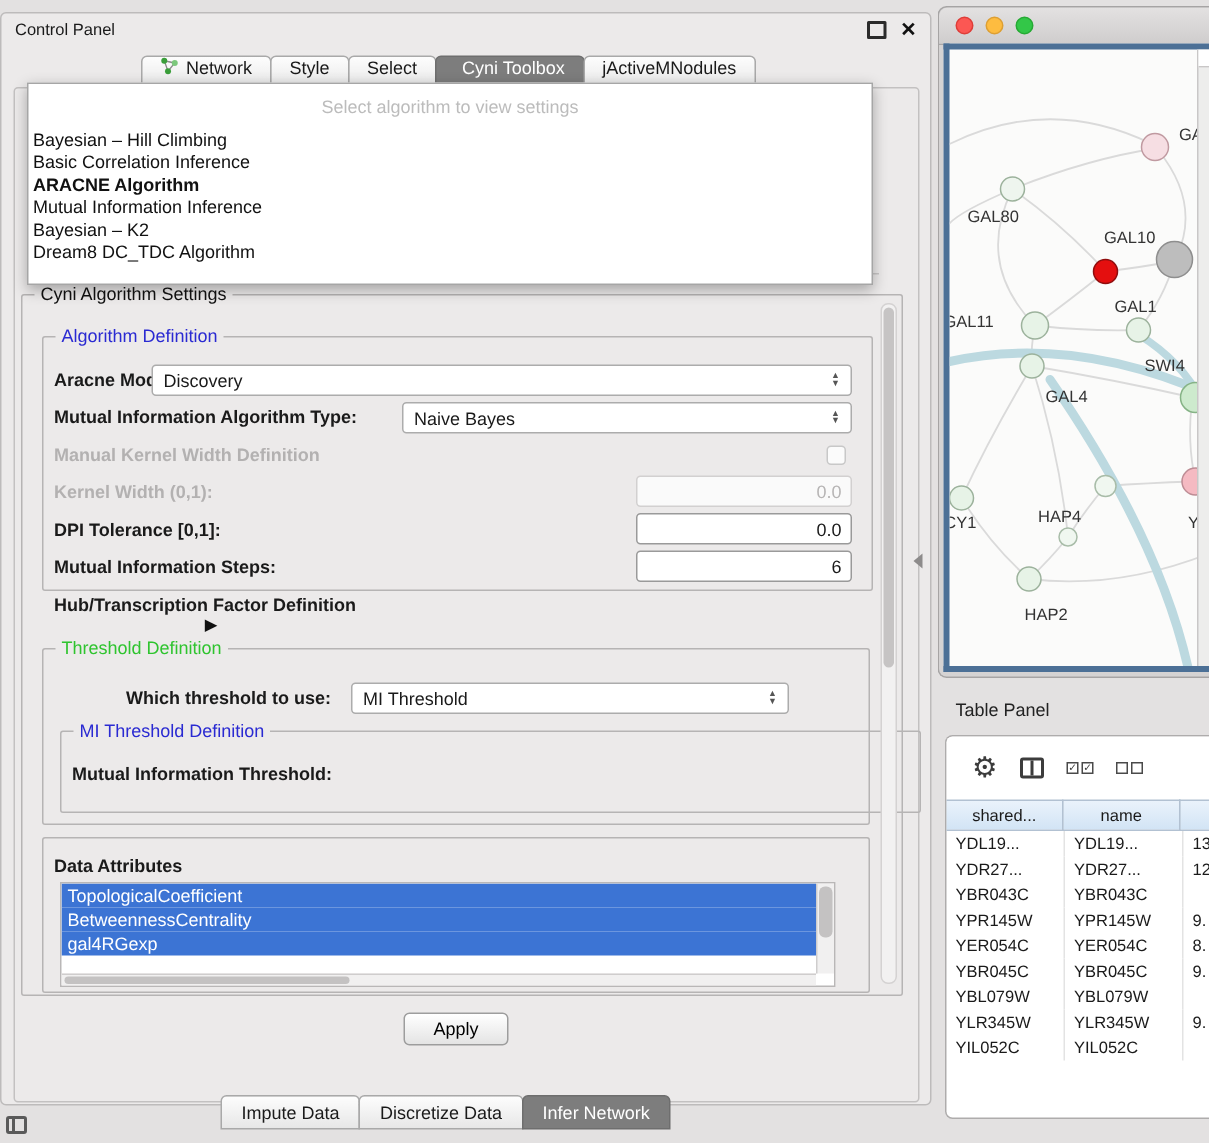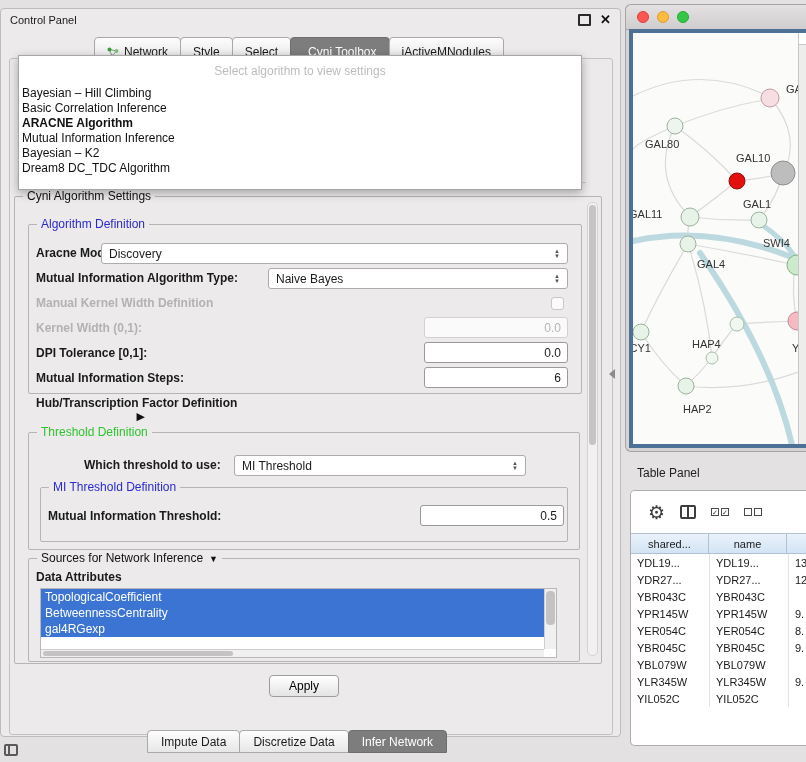--- a/index.html
+++ b/index.html
@@ -4,21 +4,21 @@
 <style>
   html,body{margin:0;padding:0;}
   #root{position:relative;width:806px;height:762px;background:#e3e1e1;font-family:"Liberation Sans",sans-serif;overflow:hidden;color:#1a1a1a;}
 
   
   .cp{position:absolute;left:0;top:8px;width:619px;height:727px;background:#eceaea;border:1px solid #bdbbbb;border-radius:4px;}
   .cp-titlebar{height:22px;display:flex;align-items:center;padding:0 9px;font-size:11px;}
   .cp-float{margin-left:auto;width:9px;height:8px;border:2px solid #2b2b2b;border-radius:1px;}
   .cp-close{margin-left:9px;font-size:13px;font-weight:bold;color:#111;line-height:10px;cursor:default;}
   .cp-tabs{position:absolute;left:94px;top:28px;height:21px;display:flex;}
-  .tab{height:21px;padding:0 12px;display:flex;align-items:flex-end;gap:5px;background:linear-gradient(#fdfdfd,#e7e7e7);border:1px solid #a9a9a9;margin-left:-1px;border-radius:4px 4px 0 0;font-size:12px;white-space:nowrap;}
+  .tab{height:21px;padding:0 12px;display:flex;align-items:flex-start;gap:5px;background:linear-gradient(#fdfdfd,#e7e7e7);border:1px solid #a9a9a9;margin-left:-1px;border-radius:4px 4px 0 0;font-size:12px;white-space:nowrap;}
   .tab.active{background:#7d7d7d;color:#ffffff;border-color:#6e6e6e;padding-left:17px;}
   .cp-content{position:absolute;left:8px;top:49px;width:602px;height:675px;background:#eceaea;border:1px solid #c3c1c1;border-radius:3px;}
   .hidden-line{position:absolute;left:8px;top:123px;width:568px;height:1px;background:#c9c7c7;}
 
   
   .grp{position:absolute;border:1px solid #b6b4b4;border-radius:2px;}
   .legend{position:absolute;top:-8px;left:8px;background:#eceaea;padding:0 4px;font-size:12px;white-space:nowrap;}
   .legend.black{color:#111;}
   .legend.blue{color:#2a2ad2;}
   .legend.green{color:#2fc42f;}
@@ -176,31 +176,27 @@
 
           <span class="lbl" style="left:55px;top:25px;">Which threshold to use:</span>
           <div class="combo" style="left:205px;top:22px;width:292px;height:21px;">
             <span class="ctext">MI Threshold</span>
             <span class="arrows">
                 <span>▲</span>
                 <span>▼</span>
               </span>
           </div>
 
-          <div class="grp" style="left:11px;top:54px;width:526px;height:53px;">
+          <div class="grp" style="left:11px;top:54px;width:526px;height:53px;padding-left:46px;">
             <span class="legend blue">MI Threshold Definition</span>
             <span class="lbl" style="left:7px;top:21px;">Mutual Information Threshold:</span>
-            <div class="field" style="left:379px;top:17px;width:144px;height:21px;">0.5</div>
           </div>
         </div>
 
         <div class="grp" style="left:13px;top:361px;width:550px;height:102px;">
-          <span class="legend black">
-            <span>Sources for Network Inference</span><span class="tri-down">▼</span>
-          </span>
           <span class="lbl" style="left:7px;top:11px;">Data Attributes</span>
           <div class="attr-list" id="attr-list" style="left:11px;top:29px;width:517px;height:70px;">
               <div class="attr-item">TopologicalCoefficient</div>
               <div class="attr-item">BetweennessCentrality</div>
               <div class="attr-item">gal4RGexp</div>
               <div class="attr-vscroll">
                 <div class="thumb"></div>
               </div>
             <div class="attr-hscroll">
                 <div class="thumb"></div>

